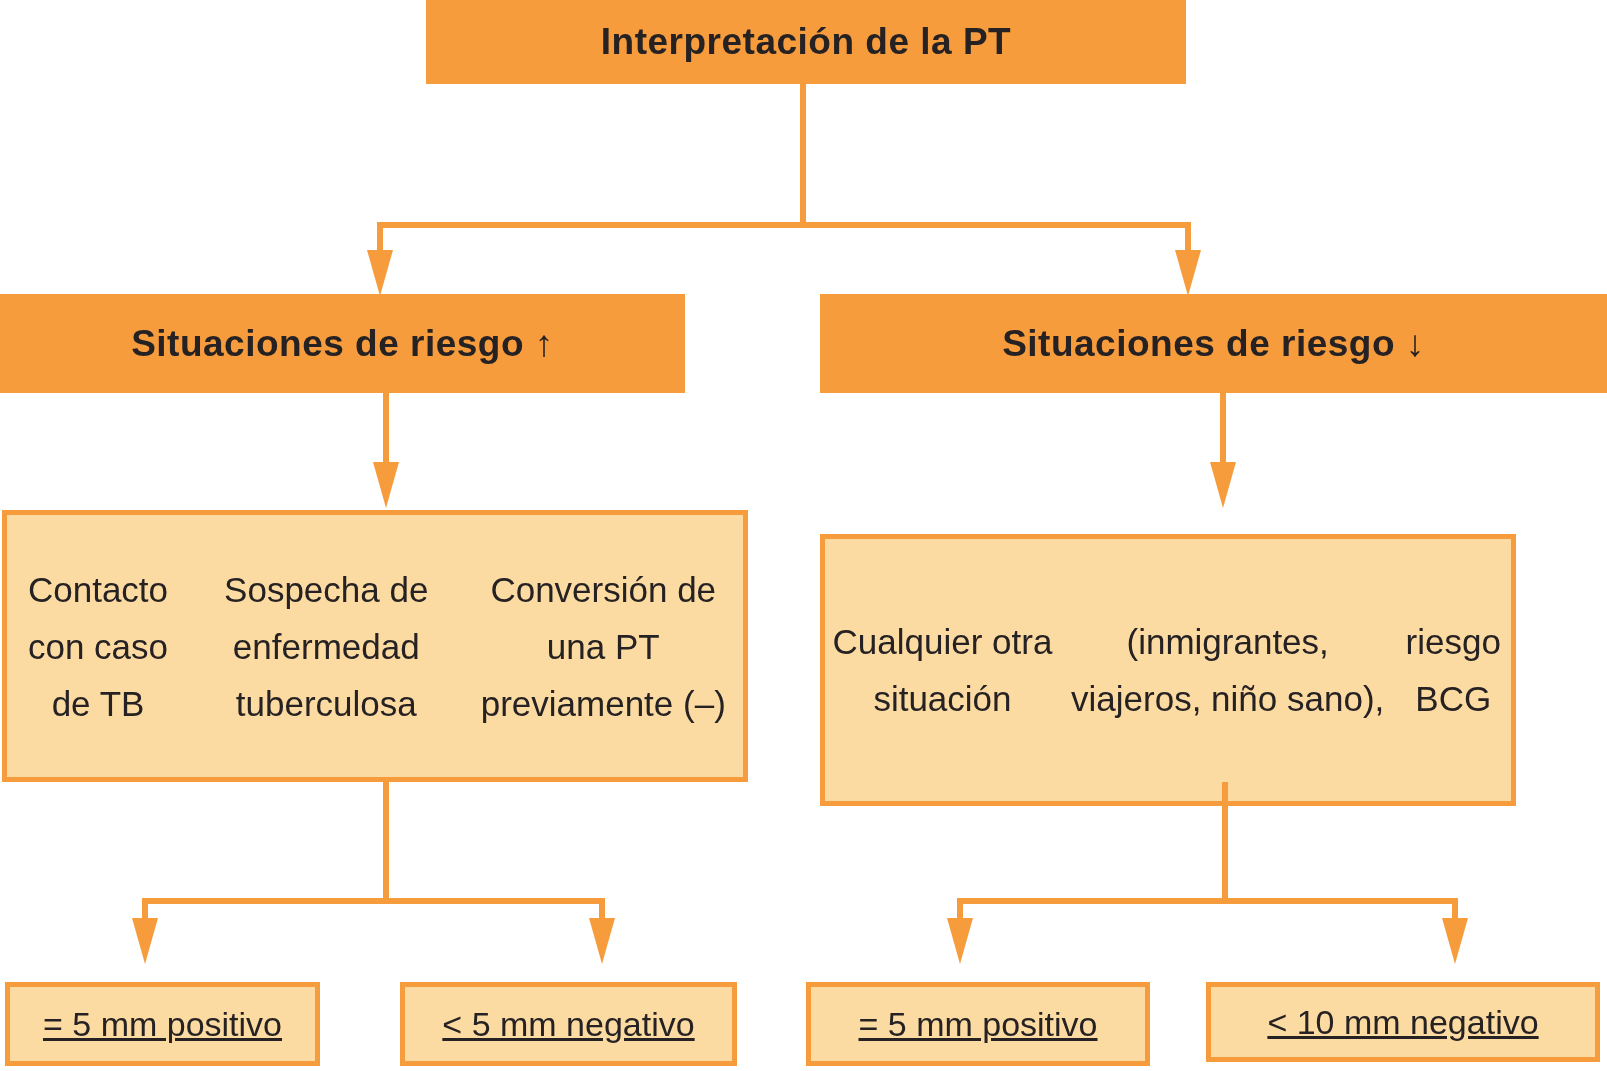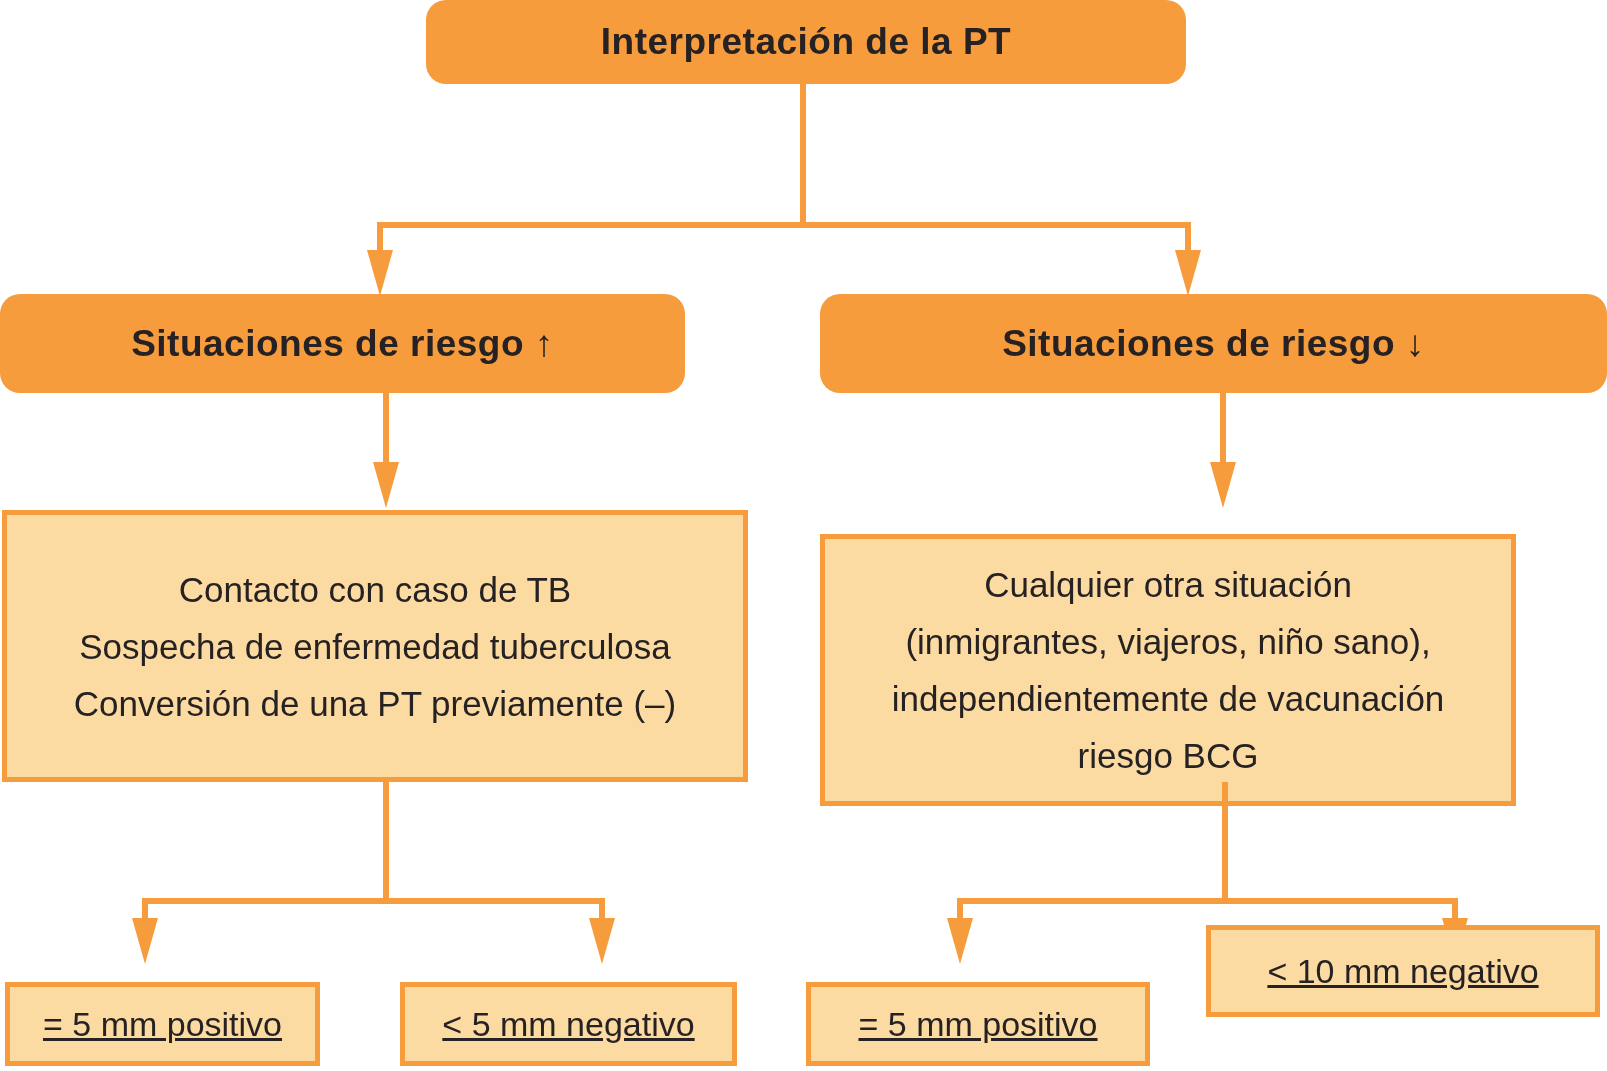--- a/index.html
+++ b/index.html
@@ -15,28 +15,27 @@
     position:absolute;
     display:flex;align-items:center;justify-content:center;
     text-align:center;
     box-sizing:border-box;
   }
   .solid{
     background:var(--orange,#F79C3C);
     font-weight:bold;
     font-size:37px;
     letter-spacing:0.5px;
-    border-radius:20px;
   }
   .light{
     background:var(--light-fill,#FCDBA2);
     border:5px solid var(--orange,#F79C3C);
   }
   .criteria{
-    flex-direction:column;
+    flex-direction:row;
     font-size:35px;
     line-height:57px;
   }
   .outcome{
     font-size:34px;
     text-decoration:underline;
   }
   .line{
     position:absolute;
     background:var(--orange,#F79C3C);
@@ -78,21 +77,20 @@
   <div class="arrowhead" style="left:1210px;top:462px"></div>
 
   <div class="node light criteria" style="left:2px;top:510px;width:746px;height:272px">
     <div>Contacto con caso de TB</div>
     <div>Sospecha de enfermedad tuberculosa</div>
     <div>Conversión de una PT previamente (–)</div>
   </div>
   <div class="node light criteria" style="left:820px;top:534px;width:696px;height:272px">
     <div>Cualquier otra situación</div>
     <div>(inmigrantes, viajeros, niño sano),</div>
-    <div>independientemente de vacunación</div>
     <div>riesgo BCG</div>
   </div>
 
   <div class="line" style="left:383px;top:782px;width:6px;height:122px"></div>
   <div class="line" style="left:142px;top:898px;width:463px;height:6px"></div>
   <div class="line" style="left:142px;top:904px;width:6px;height:16px"></div>
   <div class="arrowhead" style="left:132px;top:918px"></div>
   <div class="line" style="left:599px;top:904px;width:6px;height:16px"></div>
   <div class="arrowhead" style="left:589px;top:918px"></div>
 
@@ -105,17 +103,17 @@
 
   <div class="node light outcome" style="left:5px;top:982px;width:315px;height:84px">
     <span>= 5 mm positivo</span>
   </div>
   <div class="node light outcome" style="left:400px;top:982px;width:337px;height:84px">
     <span>&lt; 5 mm negativo</span>
   </div>
   <div class="node light outcome" style="left:806px;top:982px;width:344px;height:84px">
     <span>= 5 mm positivo</span>
   </div>
-  <div class="node light outcome" style="left:1206px;top:925px;width:394px;height:92px">
+  <div class="node light outcome" style="left:1206px;top:982px;width:394px;height:80px">
     <span>&lt; 10 mm negativo</span>
   </div>
 
 </div>
 
 </body></html>

